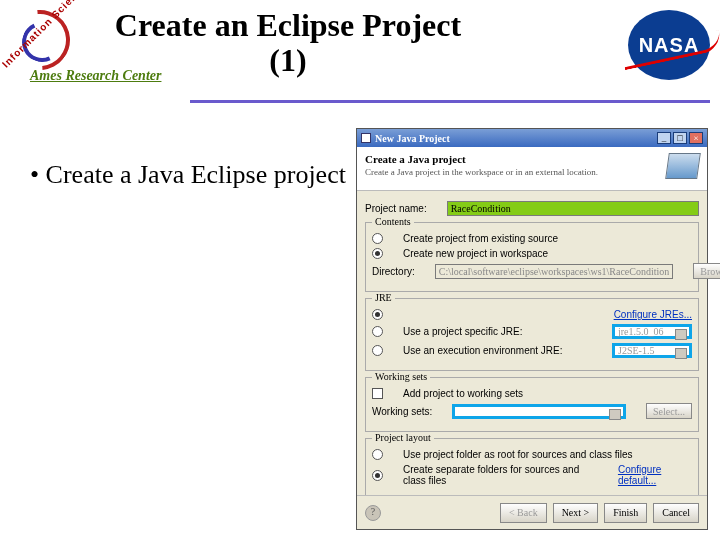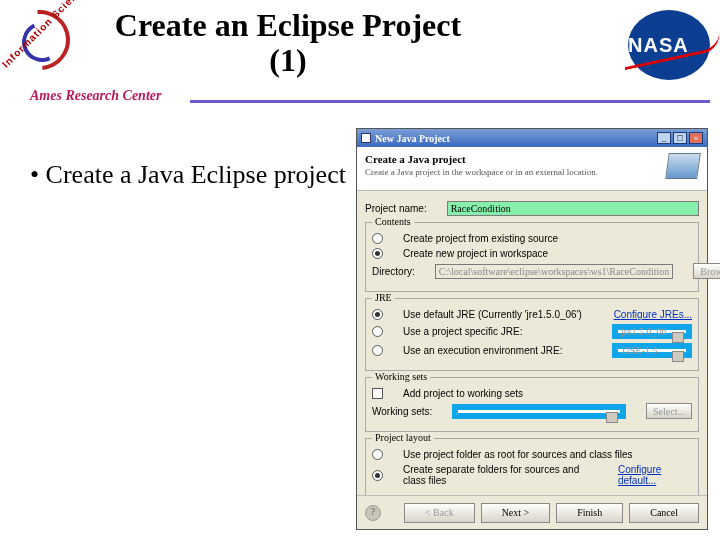--- a/index.html
+++ b/index.html
@@ -2,23 +2,23 @@
 <html><head>
 <meta charset="utf-8">
 <style>
   * { box-sizing: border-box; margin: 0; padding: 0; }
   html, body { width: 720px; height: 540px; font-family: "Times New Roman", serif; background: #fff; overflow: hidden; }
   .slide { position: relative; width: 720px; height: 540px; }
 
   
   .title { position: absolute; top: 8px; left: 0; width: 576px; text-align: center; font-size: 32px; font-weight: bold; color: #000; line-height: 1.1; }
   .arc-logo { position: absolute; top: 6px; left: 4px; width: 90px; height: 80px; }
-  .arc-text { position: absolute; top: 88px; left: 30px; font: italic bold 14px Georgia, serif; color: #be185d; white-space: nowrap; }
+  .arc-text { position: absolute; top: 68px; left: 30px; font: italic bold 14px Georgia, serif; color: #4d7c0f; white-space: nowrap; text-decoration: underline; }
   .diag-text { position: absolute; top: 62px; left: 0px; transform: rotate(-45deg); transform-origin: left top; font: bold 10px Arial; color: #a00; white-space: nowrap; letter-spacing: 1px; }
-  .nasa-logo { position: absolute; top: 10px; right: 10px; width: 82px; height: 70px; border-radius: 50%; background: #0b3d91; display:flex; align-items:center; justify-content:flex-start; }
+  .nasa-logo { position: absolute; top: 10px; right: 10px; width: 82px; height: 70px; border-radius: 50%; background: #0b3d91; display:flex; align-items:center; justify-content:center; }
   .nasa-logo span { color: #fff; font: bold 20px Arial; letter-spacing: 1px; }
   .nasa-swoosh { position:absolute; width:100px; height:20px; border-bottom:3px solid #d00; border-radius:0 0 80px 0; top:30px; left:-6px; transform:rotate(-12deg); }
   .hr { position: absolute; top: 100px; left: 190px; width: 520px; height: 3px; background: #6a5acd; }
 
   
   .bullet { position: absolute; top: 160px; left: 30px; width: 320px; font-size: 26px; color: #000; }
 
   
   .dlg { position: absolute; top: 128px; left: 356px; width: 352px; height: 402px; background: #ece9d8; border: 1px solid #555; font: 10px Tahoma, Arial, sans-serif; color: #000; }
   .dlg-titlebar { height: 18px; background: linear-gradient(#7a9ed6,#3a6ac0); display:flex; align-items:center; padding:0 4px; }
@@ -29,32 +29,32 @@
   .close-btn { background:#e07060; color:#fff; }
 
   .banner { background:#fff; padding:6px 8px; border-bottom:1px solid #bbb; position:relative; height:44px; }
   .banner h1 { font: bold 11px Tahoma; }
   .banner p  { font: 9px Tahoma; color:#555; margin-top:2px; }
   .banner .folder { position:absolute; right:8px; top:6px; width:32px; height:26px; background:linear-gradient(#cde,#69c); border:1px solid #678; transform:skewX(-8deg); }
 
   .body { padding:6px 8px; }
   .row { display:flex; align-items:center; margin:4px 0; gap:20px; }
   .row label { white-space:nowrap; }
-  .input { background:#86efac; border:1px solid #7a7a7a; height:15px; padding:0 3px; font:10px Tahoma; flex:1; display:flex; align-items:center; }
+  .input { background:#84cc16; border:1px solid #7a7a7a; height:15px; padding:0 3px; font:10px Tahoma; flex:1; display:flex; align-items:center; }
   .input.disabled { background:#ece9d8; color:#888; }
   .group { border:1px solid #aaa; margin-top:6px; padding:6px 6px 8px; position:relative; }
   .group > legend { position:absolute; top:-7px; left:6px; background:#ece9d8; padding:0 3px; font:10px Tahoma; }
   .radio,.check { width:11px; height:11px; border:1px solid #555; background:#fff; display:inline-block; flex:none; }
   .radio { border-radius:50%; position:relative; }
   .radio.sel::after { content:""; position:absolute; inset:2px; border-radius:50%; background:#333; }
   .check { position:relative; }
   .lnk { color:#0030c0; text-decoration:underline; cursor:pointer; }
-  .btn { background:linear-gradient(#fefefe,#d8d4c8); border:1px solid #888; height:20px; padding:0 20px; font:10px Tahoma; display:inline-flex; align-items:center; }
+  .btn { background:linear-gradient(#fefefe,#d8d4c8); border:1px solid #888; height:20px; padding:0 8px; font:10px Tahoma; display:inline-flex; align-items:center; }
   .btn.small { height:16px; padding:0 6px; }
-  .select { background:#fff; border:6px solid #0ea5e9; height:15px; font:10px Tahoma; padding:0 14px 0 3px; position:relative; display:inline-flex; align-items:center; min-width:80px; }
+  .select { background:#fff; border:3px solid #0ea5e9; height:15px; font:10px Tahoma; padding:0 14px 0 3px; position:relative; display:inline-flex; align-items:center; min-width:80px; }
   .select::after { content:""; position:absolute; right:2px; top:2px; width:10px; height:9px; background:#cfcac0; border:1px solid #888; }
   .select.disabled, .btn.disabled { color:#999; }
   .right { margin-left:auto; }
 
   .footer { position:absolute; bottom:0; left:0; right:0; height:34px; border-top:1px solid #bbb; display:flex; align-items:center; gap:6px; padding:0 8px; background:#ece9d8; }
   .help { width:16px;height:16px;border-radius:50%;background:#c9c4b8;border:1px solid #999; text-align:center; line-height:14px; font:10px Tahoma; color:#555; }
 
   
   .arc-swoosh { position:absolute; width:70px; height:70px; }
   .arc-swoosh .c1{ position:absolute; width:60px;height:60px;border:4px solid #b22; border-left-color:transparent; border-bottom-color:transparent; border-radius:50%; transform:rotate(40deg); left:6px; top:4px;}
@@ -132,21 +132,20 @@
               <span style="overflow:hidden; text-overflow:ellipsis; white-space:nowrap;">C:\local\software\eclipse\workspaces\ws1\RaceCondition</span>
             </div>
           <div class="btn small disabled">Browse...</div>
         </div>
       </div>
 
       <div class="group">
         <legend>JRE</legend>
         <div class="row">
           <span class="radio sel"></span>
-          <span>Use default JRE (Currently 'jre1.5.0_06')</span>
           <span class="lnk right">Configure JREs...</span>
         </div>
         <div class="row">
           <span class="radio"></span>
           <span>Use a project specific JRE:</span>
           <span class="select disabled right">
               <span>jre1.5.0_06</span>
             </span>
         </div>
         <div class="row">

